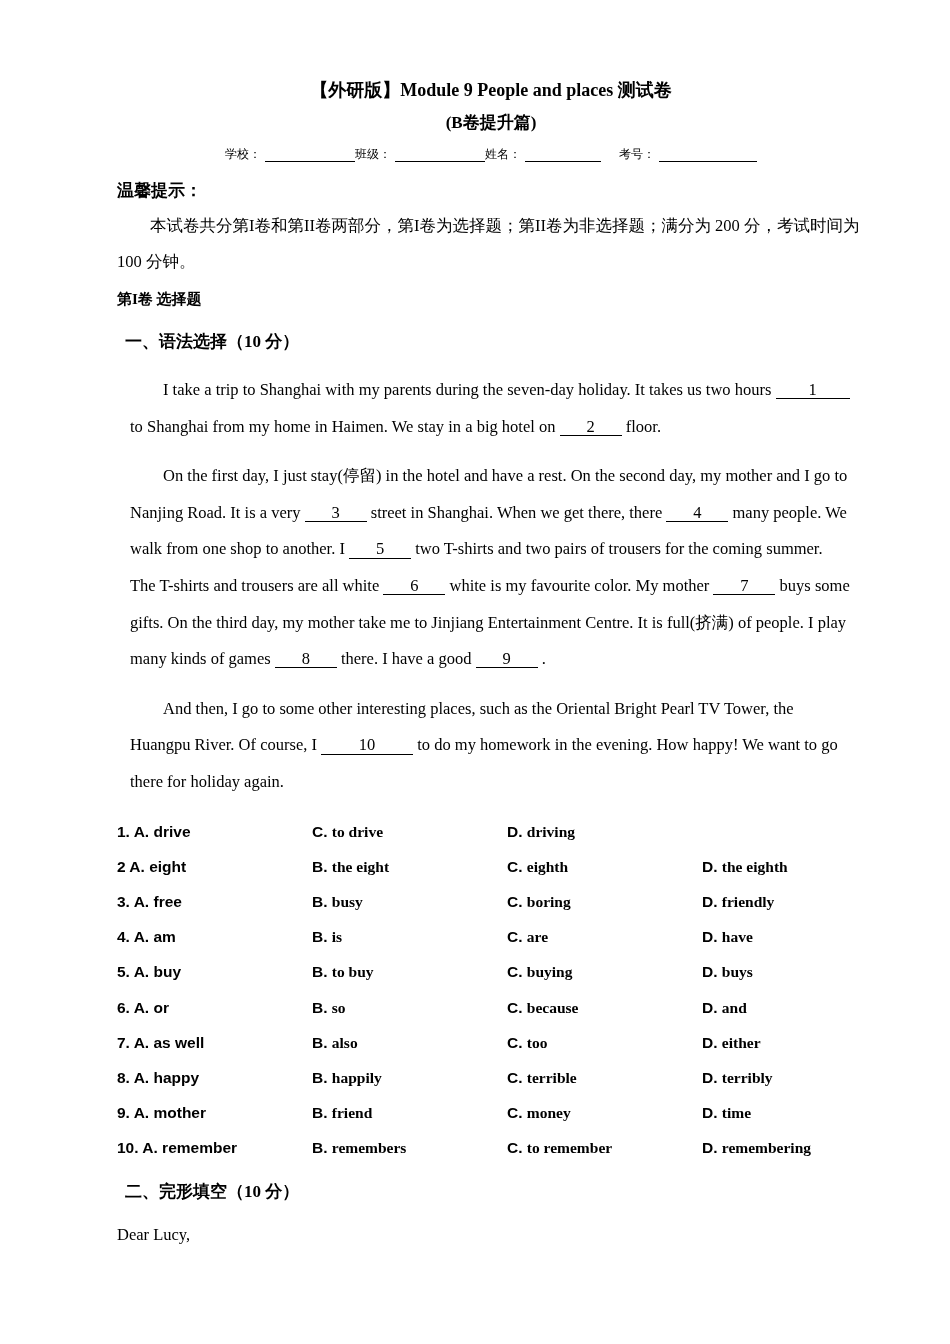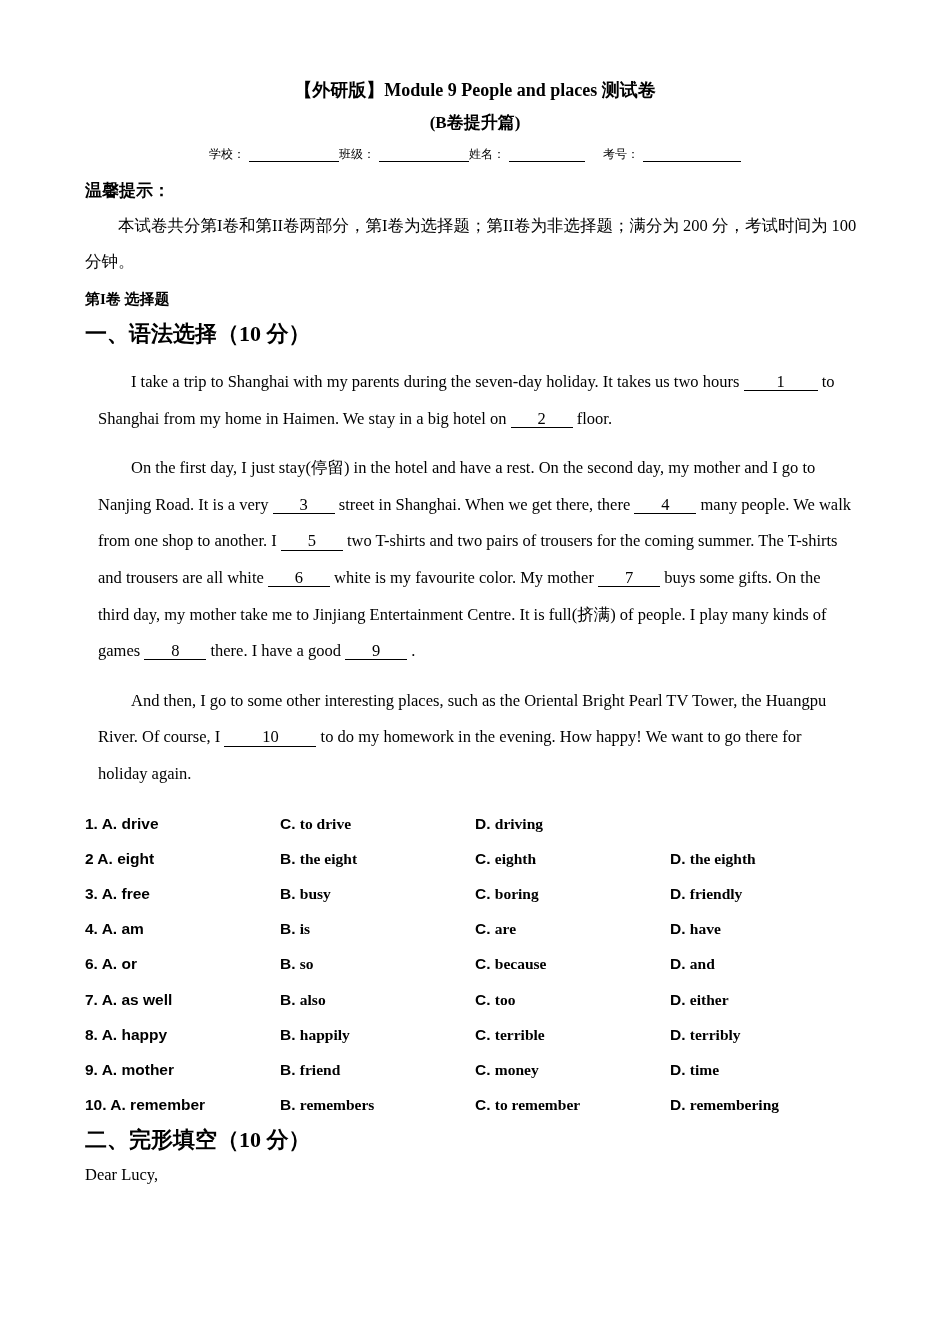--- a/index.html
+++ b/index.html
@@ -4,21 +4,21 @@
 <style>
   html, body { margin: 0; padding: 0; background: #ffffff; }
   .page {
     position: relative;
     width: 950px;
     height: 1344px;
     box-sizing: border-box;
     margin: 0 auto;
     background: #ffffff;
     color: #000;
-    padding: 76px 85px 0 85px;
+    padding: 76px 85px 0 117px;
     overflow: hidden;
     font-family: "Liberation Serif", "DejaVu Serif", serif;
     font-size: 16.5px;
   }
   .title {
     text-align: center;
     font-weight: bold;
     font-size: 18px;
     line-height: 28px;
     margin: 0;
@@ -63,23 +63,23 @@
   }
   .part-heading {
     text-align: left;
     font-weight: bold;
     font-size: 15px;
     line-height: 34px;
     margin: 2px 0 0 0;
   }
   .section-heading {
     font-weight: bold;
-    font-size: 22px;
+    font-size: 17px;
     line-height: 35px;
-    margin: 0;
+    margin: 8px;
   }
   .para {
     margin: 13px;
     line-height: 36.6px;
     text-indent: 2em;
   }
   .blank {
     display: inline-block;
     min-width: 50px;
     padding: 0 6px;
@@ -146,20 +146,26 @@
         <span class="opt-cell opt-cell-2" data-name="option-cell"><span class="opt-prefix" data-name="option-letter">C. </span><span class="opt-word" data-name="option-text">boring</span></span>
         <span class="opt-cell opt-cell-3" data-name="option-cell"><span class="opt-prefix" data-name="option-letter">D. </span><span class="opt-word" data-name="option-text">friendly</span></span>
       </div>
       <div class="opt-row" data-name="option-row">
         <span class="opt-cell opt-cell-0" data-name="option-cell"><span class="opt-prefix" data-name="option-letter">4. A. </span><span class="opt-word" data-name="option-text">am</span></span>
         <span class="opt-cell opt-cell-1" data-name="option-cell"><span class="opt-prefix" data-name="option-letter">B. </span><span class="opt-word" data-name="option-text">is</span></span>
         <span class="opt-cell opt-cell-2" data-name="option-cell"><span class="opt-prefix" data-name="option-letter">C. </span><span class="opt-word" data-name="option-text">are</span></span>
         <span class="opt-cell opt-cell-3" data-name="option-cell"><span class="opt-prefix" data-name="option-letter">D. </span><span class="opt-word" data-name="option-text">have</span></span>
       </div>
       <div class="opt-row" data-name="option-row">
+        <span class="opt-cell opt-cell-0" data-name="option-cell"><span class="opt-prefix" data-name="option-letter">5. A. </span><span class="opt-word" data-name="option-text">buy</span></span>
+        <span class="opt-cell opt-cell-1" data-name="option-cell"><span class="opt-prefix" data-name="option-letter">B. </span><span class="opt-word" data-name="option-text">to buy</span></span>
+        <span class="opt-cell opt-cell-2" data-name="option-cell"><span class="opt-prefix" data-name="option-letter">C. </span><span class="opt-word" data-name="option-text">buying</span></span>
+        <span class="opt-cell opt-cell-3" data-name="option-cell"><span class="opt-prefix" data-name="option-letter">D. </span><span class="opt-word" data-name="option-text">buys</span></span>
+      </div>
+      <div class="opt-row" data-name="option-row">
         <span class="opt-cell opt-cell-0" data-name="option-cell"><span class="opt-prefix" data-name="option-letter">6. A. </span><span class="opt-word" data-name="option-text">or</span></span>
         <span class="opt-cell opt-cell-1" data-name="option-cell"><span class="opt-prefix" data-name="option-letter">B. </span><span class="opt-word" data-name="option-text">so</span></span>
         <span class="opt-cell opt-cell-2" data-name="option-cell"><span class="opt-prefix" data-name="option-letter">C. </span><span class="opt-word" data-name="option-text">because</span></span>
         <span class="opt-cell opt-cell-3" data-name="option-cell"><span class="opt-prefix" data-name="option-letter">D. </span><span class="opt-word" data-name="option-text">and</span></span>
       </div>
       <div class="opt-row" data-name="option-row">
         <span class="opt-cell opt-cell-0" data-name="option-cell"><span class="opt-prefix" data-name="option-letter">7. A. </span><span class="opt-word" data-name="option-text">as well</span></span>
         <span class="opt-cell opt-cell-1" data-name="option-cell"><span class="opt-prefix" data-name="option-letter">B. </span><span class="opt-word" data-name="option-text">also</span></span>
         <span class="opt-cell opt-cell-2" data-name="option-cell"><span class="opt-prefix" data-name="option-letter">C. </span><span class="opt-word" data-name="option-text">too</span></span>
         <span class="opt-cell opt-cell-3" data-name="option-cell"><span class="opt-prefix" data-name="option-letter">D. </span><span class="opt-word" data-name="option-text">either</span></span>

